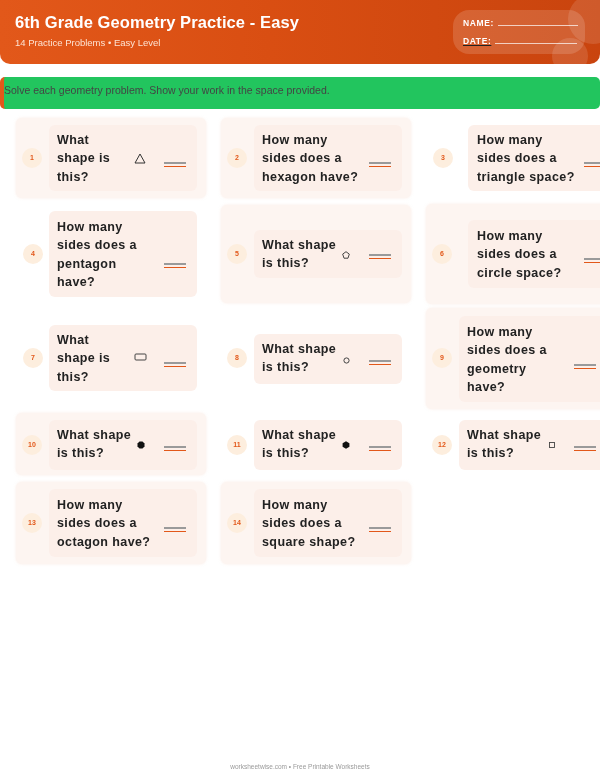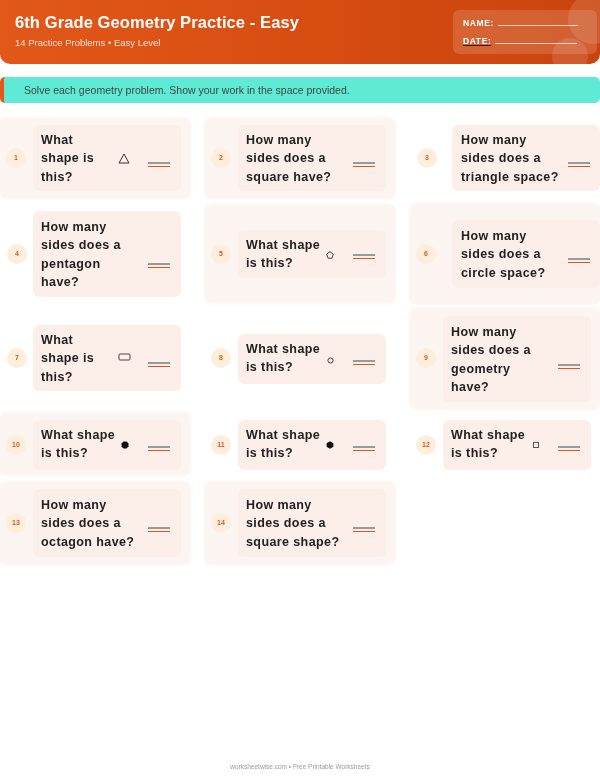--- a/index.html
+++ b/index.html
@@ -22,41 +22,42 @@
     }
     .title {
       position: absolute; left: 15px; top: 13px;
       font-size: 16.5px; font-weight: bold; color: #fff; letter-spacing: 0.1px; text-align: right;
     }
     .subtitle {
       position: absolute; left: 15px; top: 37px;
       font-size: 9.5px; color: #fde3d3;
     }
     .namebox {
-      position: absolute; left: 453px; top: 10px; width: 144px; height: 44px;
-      background: rgba(255,255,255,0.15); border-radius: 6px;
+      position: absolute; left: 453px; top: 10px; width: 132px; height: 44px;
+      background: rgba(255,255,255,0.15); border-radius: 16px;
     }
     .nb-row { position: absolute; left: 10px; display: flex; align-items: flex-end; }
     .nb-row.r1 { top: 8px; }
     .nb-row.r2 { top: 26px; text-decoration: underline; }
     .nb-label { font-size: 8.5px; font-weight: bold; color: #fff; letter-spacing: 0.6px; }
     .nb-line { height: 1px; background: rgba(255,255,255,0.7); margin-left: 4px; margin-bottom: 2px; }
     .nb-row.r1 .nb-line { width: 80px; }
     .nb-row.r2 .nb-line { width: 82px; }
 
     .instructions {
-      position: absolute; left: 0; top: 77px; width: 600px; height: 26px;
-      background: #5eead4; border-radius: 5px;
+      position: absolute; left: 0; top: 77px; width: 600px; height: 32px;
+      background: #22c55e; border-radius: 5px;
       border-left: 4px solid #e2581a;
-      font-size: 10.5px; color: #444; padding-left: 20px; line-height: 26px;
+      font-size: 10.5px; color: #444; padding-left: 0; line-height: 26px;
     }
 
     .card {
       position: absolute; background: #fdf5f1; border-radius: 6px;
       box-shadow: 0 0 3px rgba(240, 200, 180, 0.35);
+      margin-left: 16px;
     }
     .card .num {
       position: absolute; width: 20px; height: 20px; border-radius: 50%;
       background: #fdeede; color: #e2581a; font-size: 7px; font-weight: bold;
       text-align: center; line-height: 20px;
     }
     .card .inner {
       position: absolute; background: #fcefe9; border-radius: 6px;
     }
     .card .q {
@@ -114,21 +115,21 @@
       </div>
   </div>
 </div>
 
 <div class="card" style="left:205px;top:118px;width:190px;height:80px;">
   <div class="num" style="left:6px;top:30px;">2</div>
   <div class="inner" style="left:33px;top:7px;width:148px;height:66px;">
     <div class="q" style="left:8px;top:6px;">
       <div>How many</div>
         <div>sides does a</div>
-        <div>square have?</div>
+        <div>hexagon have?</div>
     </div>
     <div class="ans" style="left:115px;top:37px;">
         <div class="l1"></div>
         <div class="l2"></div>
       </div>
   </div>
 </div>
 
 <div class="card" style="left:410px;top:118px;width:190px;height:80px;background:transparent;box-shadow:none;">
   <div class="num" style="left:7px;top:30px;">3</div>

